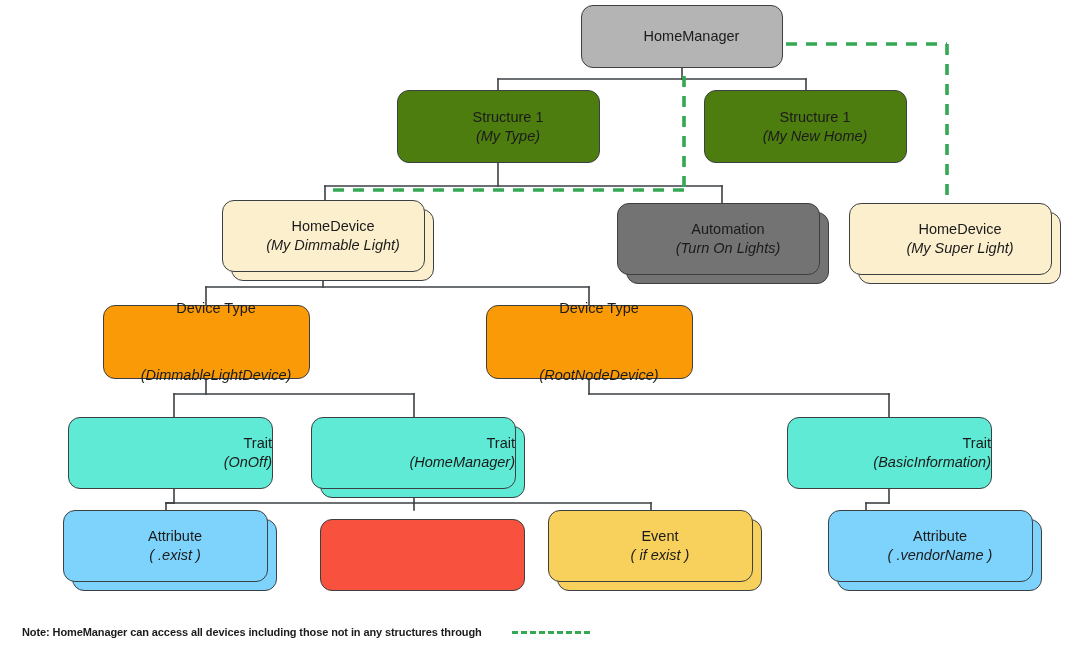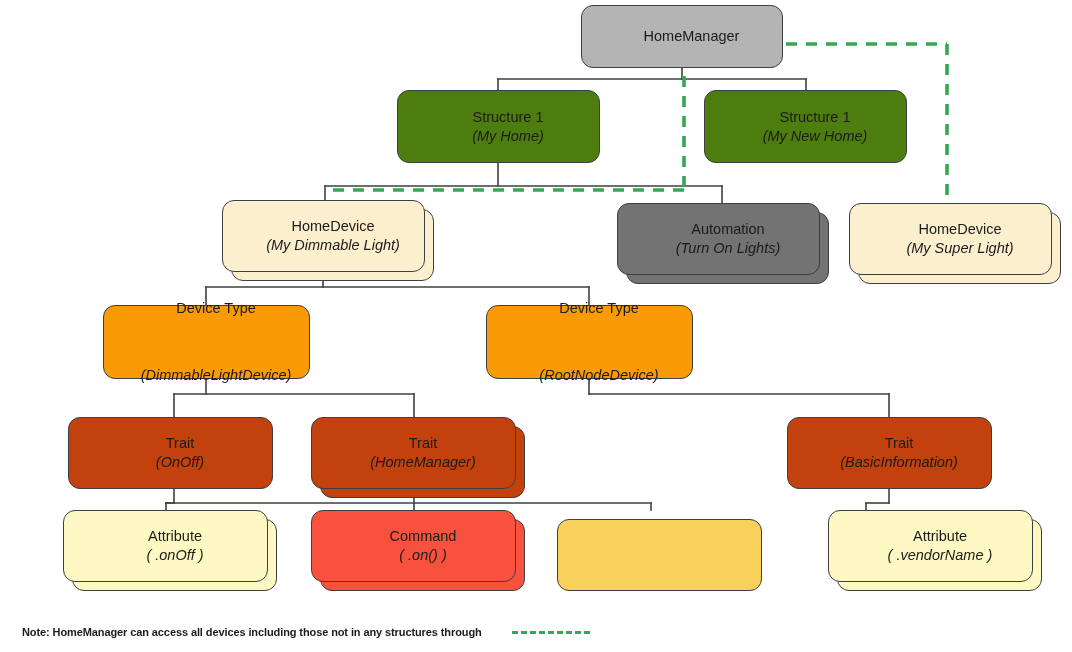--- a/index.html
+++ b/index.html
@@ -56,22 +56,22 @@
     border: 1.6px solid #3c4043;
     border-radius: 12px;
     z-index: 2;
   }
   
   .c-gray    { background: #b4b4b4; }
   .c-blue-lt { background: #4d7c0f; }
   .c-cream   { background: #fcefcd; }
   .c-purple  { background: #737373; }
   .c-orange  { background: #f99a06; gap: 48px; }
-  .c-blue    { background: #c2410c; }
-  .c-green   { background: #fef9c3; }
+  .c-blue    { background: #5eead4; align-items: flex-end; }
+  .c-green   { background: #7dd3fc; }
   .c-red     { background: #f8523e; }
   .c-yellow  { background: #f8d15c; }
 
   
   #note-row {
     position: absolute;
     left: 0;
     top: 612px;
     width: 1072px;
     height: 40px;
@@ -147,21 +147,21 @@
       <path d="M 947,44 L 947,203"></path>
     </g>
   </svg>
 
   <div class="node c-gray" style="left:581px; top:5px; width:202px; height:63px;">
     <div class="l1">HomeManager</div>
   </div>
 
   <div class="node c-blue-lt" style="left:397px; top:90px; width:203px; height:73px;">
     <div class="l1">Structure 1</div>
-    <div class="l2">(My Home)</div>
+    <div class="l2">(My Type)</div>
   </div>
 
   <div class="node c-blue-lt" style="left:704px; top:90px; width:203px; height:73px;">
     <div class="l1">Structure 1</div>
     <div class="l2">(My New Home)</div>
   </div>
 
   <div class="stack c-cream" style="left:231px; top:209px; width:203px; height:72px;"></div>
   <div class="node c-cream" style="left:222px; top:200px; width:203px; height:72px;">
     <div class="l1">HomeDevice</div>
@@ -202,30 +202,30 @@
   </div>
 
   <div class="node c-blue" style="left:787px; top:417px; width:205px; height:72px;">
     <div class="l1">Trait</div>
     <div class="l2">(BasicInformation)</div>
   </div>
 
   <div class="stack c-green" style="left:72px; top:519px; width:205px; height:72px;"></div>
   <div class="node c-green" style="left:63px; top:510px; width:205px; height:72px;">
     <div class="l1">Attribute</div>
-    <div class="l2">( .onOff )</div>
+    <div class="l2">( .exist )</div>
   </div>
 
   <div class="stack c-red" style="left:320px; top:519px; width:205px; height:72px;"></div>
-  <div class="node c-red" style="left:311px; top:510px; width:205px; height:72px;">
-    <div class="l1">Command</div>
-    <div class="l2">( .on() )</div>
-  </div>
 
   <div class="stack c-yellow" style="left:557px; top:519px; width:205px; height:72px;"></div>
+  <div class="node c-yellow" style="left:548px; top:510px; width:205px; height:72px;">
+    <div class="l1">Event</div>
+    <div class="l2">( if exist )</div>
+  </div>
 
   <div class="stack c-green" style="left:837px; top:519px; width:205px; height:72px;"></div>
   <div class="node c-green" style="left:828px; top:510px; width:205px; height:72px;">
     <div class="l1">Attribute</div>
     <div class="l2">( .vendorName )</div>
   </div>
 
   <div id="note-row">
     <div id="note-text">Note: HomeManager can access all devices including those not in any structures through</div>
     <div id="note-legend"></div>

